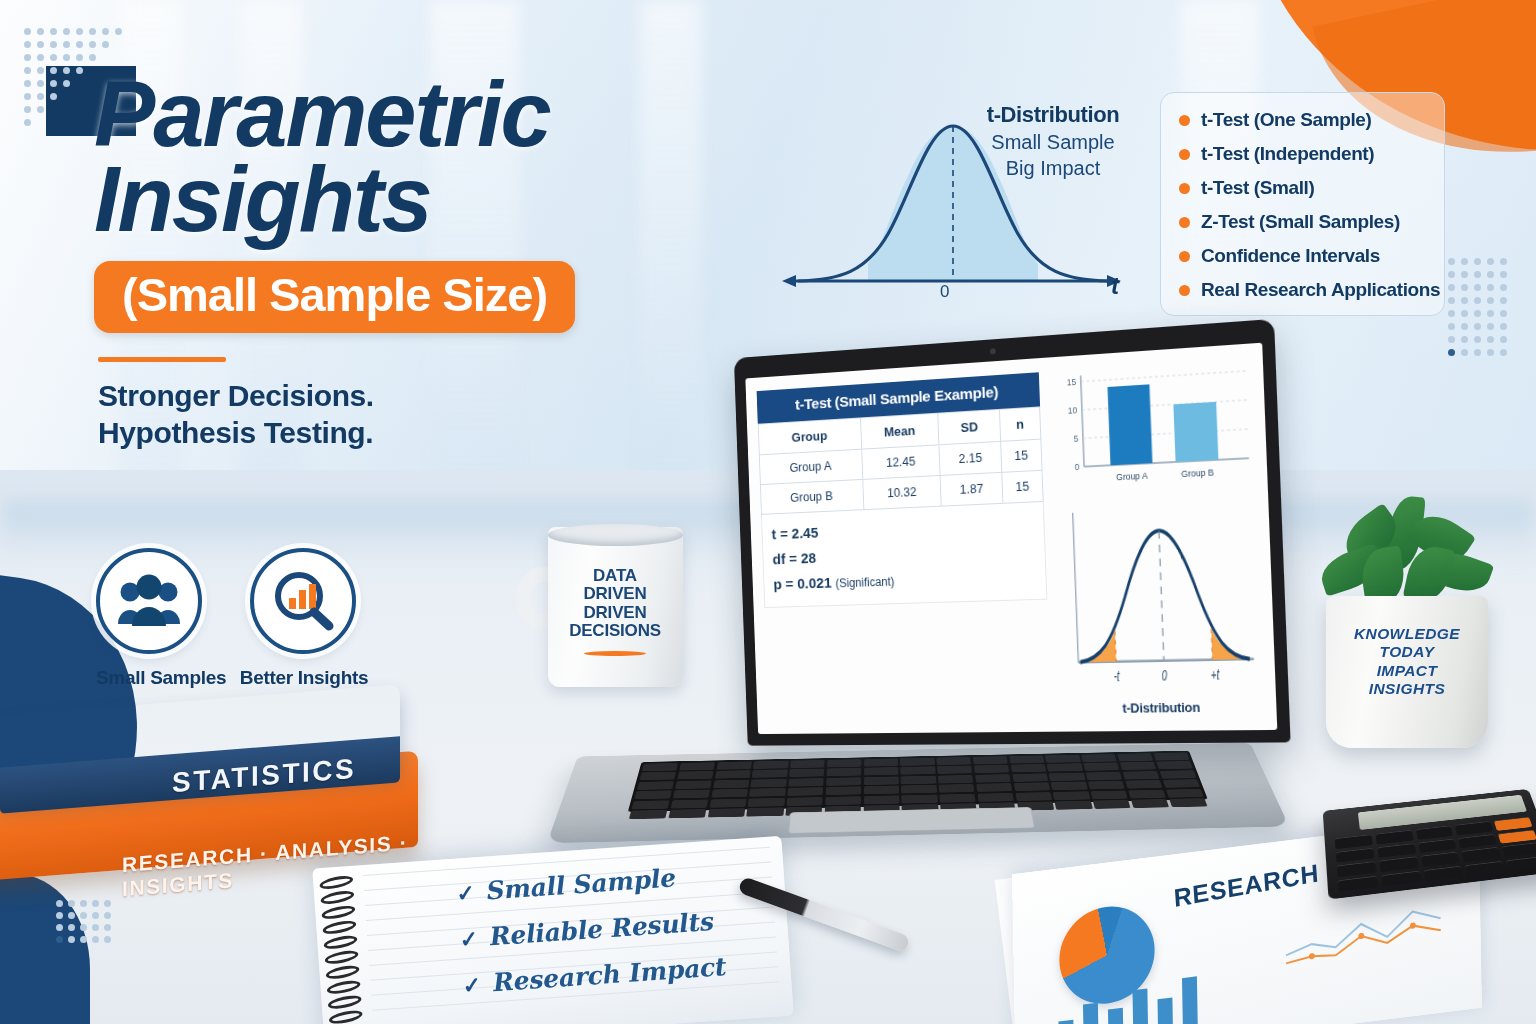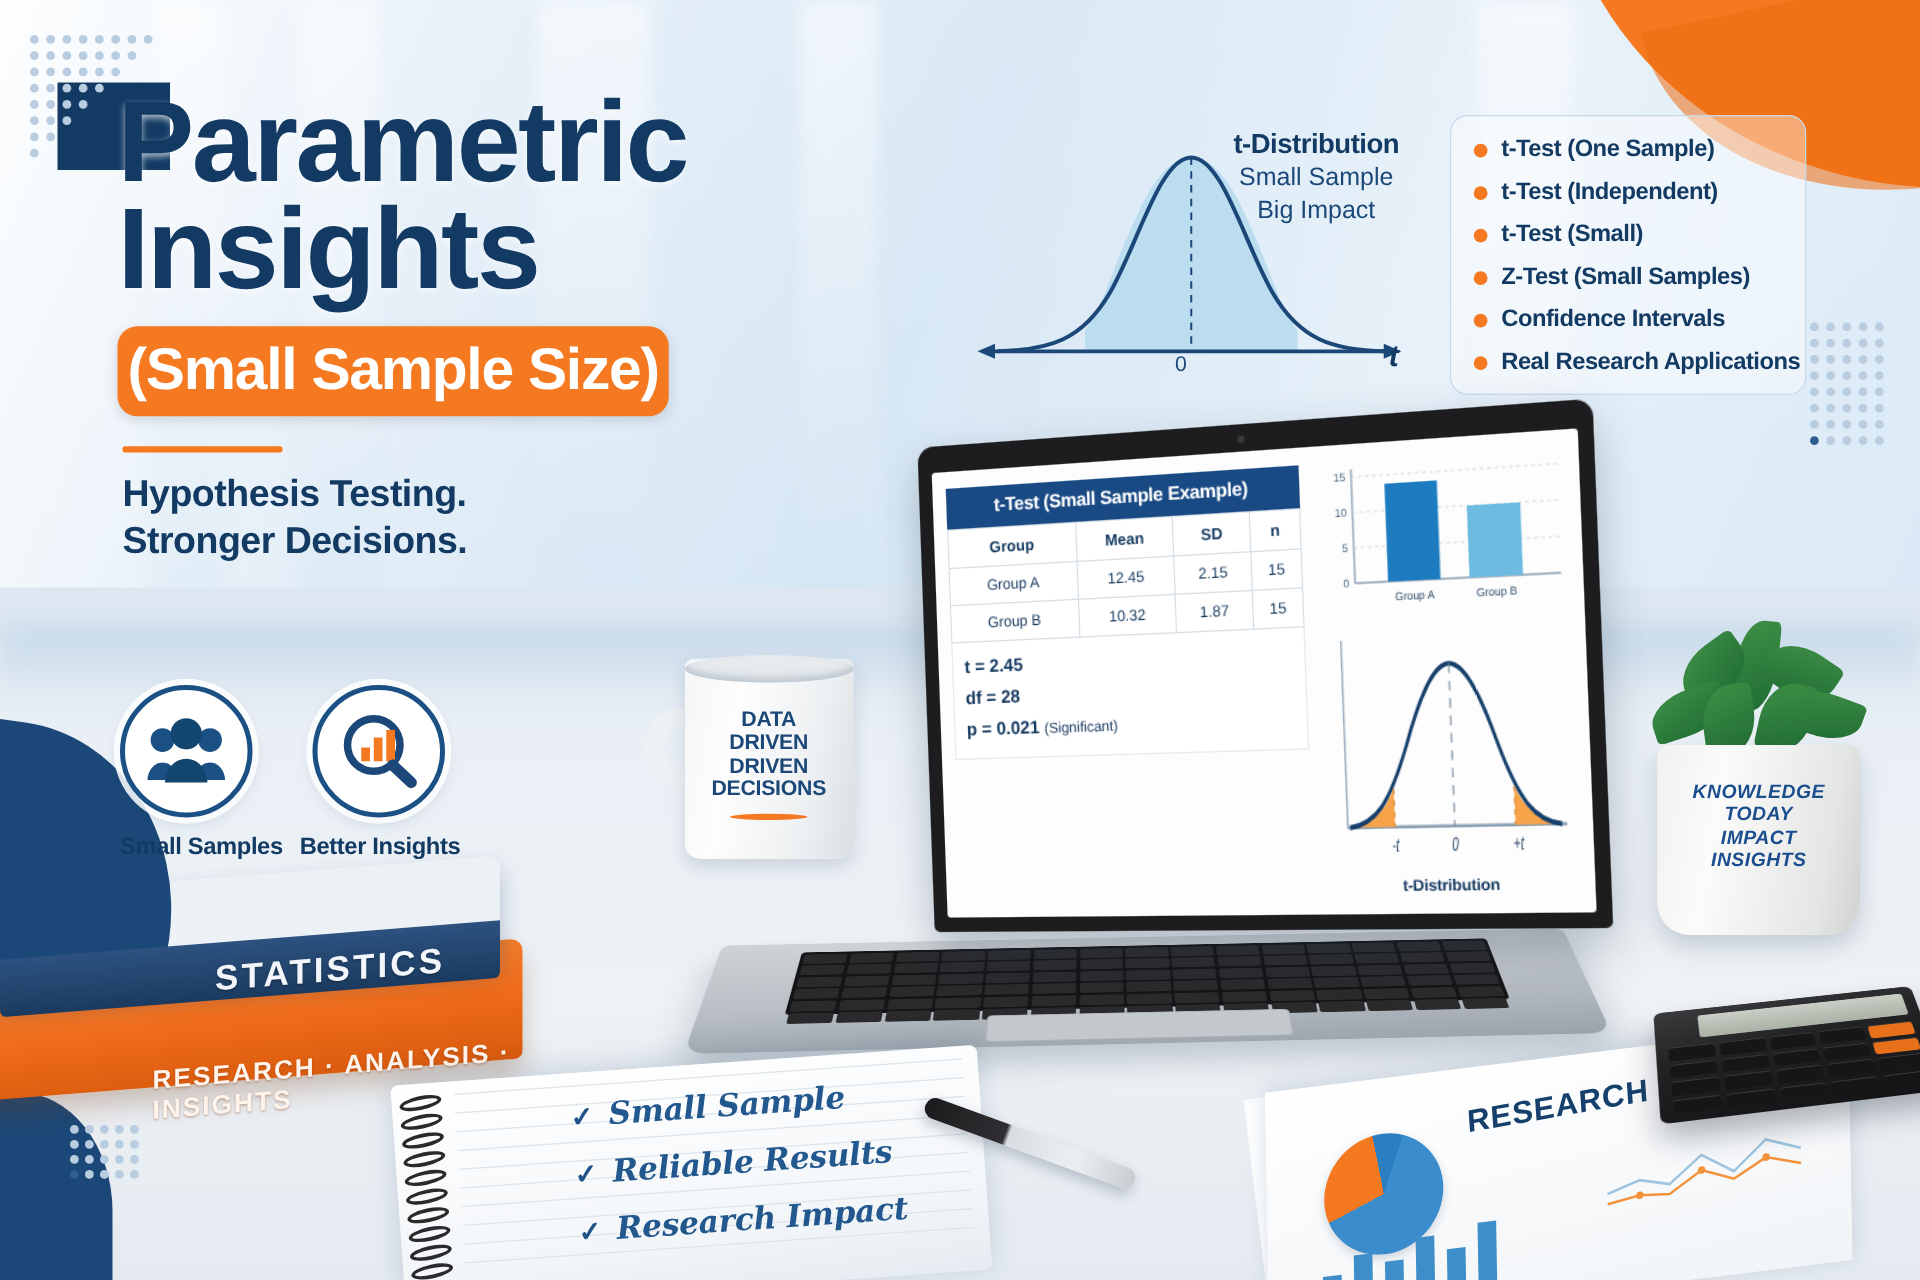--- a/index.html
+++ b/index.html
@@ -63,26 +63,27 @@
     position: absolute; width: 7px; height: 7px; border-radius: 50%;
     background: #b9cde0;
   }
 
   
   .headline { position: absolute; left: 94px; top: 72px; width: 720px; }
   .title-main {
     font-size: 92px; line-height: .92; font-weight: bold; letter-spacing: -2px;
     color: #123a63;
     text-shadow: 0 2px 6px rgba(255,255,255,.7);
+    font-style: italic;
   }
   .badge {
     display: inline-block; margin-top: 20px;
     background: #f47920; color: #fff;
     font-size: 47px; font-weight: bold; letter-spacing: -1px;
-    padding: 6px 8px 11px; border-radius: 16px;
+    padding: 6px 28px 11px; border-radius: 16px;
     box-shadow: 0 3px 10px rgba(0,0,0,.13);
   }
   .rule { width: 128px; height: 5px; background: #f47920; margin: 24px 0 16px 4px; border-radius: 2px; }
   .subhead {
     color: #123a63; font-size: 30px; font-weight: bold; line-height: 1.22;
     letter-spacing: -.4px; margin-left: 4px;
   }
 
   
   .icon-row { position: absolute; left: 96px; top: 548px; display: flex; gap: 46px; }
@@ -458,22 +459,22 @@
   </div>
 
 <div class="headline">
   <div class="title-main">
     <div>Parametric</div>
     <div>Insights</div>
   </div>
   <div class="badge">(Small Sample Size)</div>
   <div class="rule"></div>
   <div class="subhead">
+    <div>Stronger Decisions.</div>
     <div>Hypothesis Testing.</div>
-    <div>Stronger Decisions.</div>
   </div>
 </div>
 
 <div class="icon-row">
 
   <div class="icon-item">
     <div class="icon-circle">
       <svg width="64" height="54" viewBox="0 0 64 54">
         <circle cx="13" cy="18" r="9.5" fill="#1b5085"></circle>
         <path d="M1 50 a12 14 0 0 1 24 0 z" fill="#1b5085"></path>

